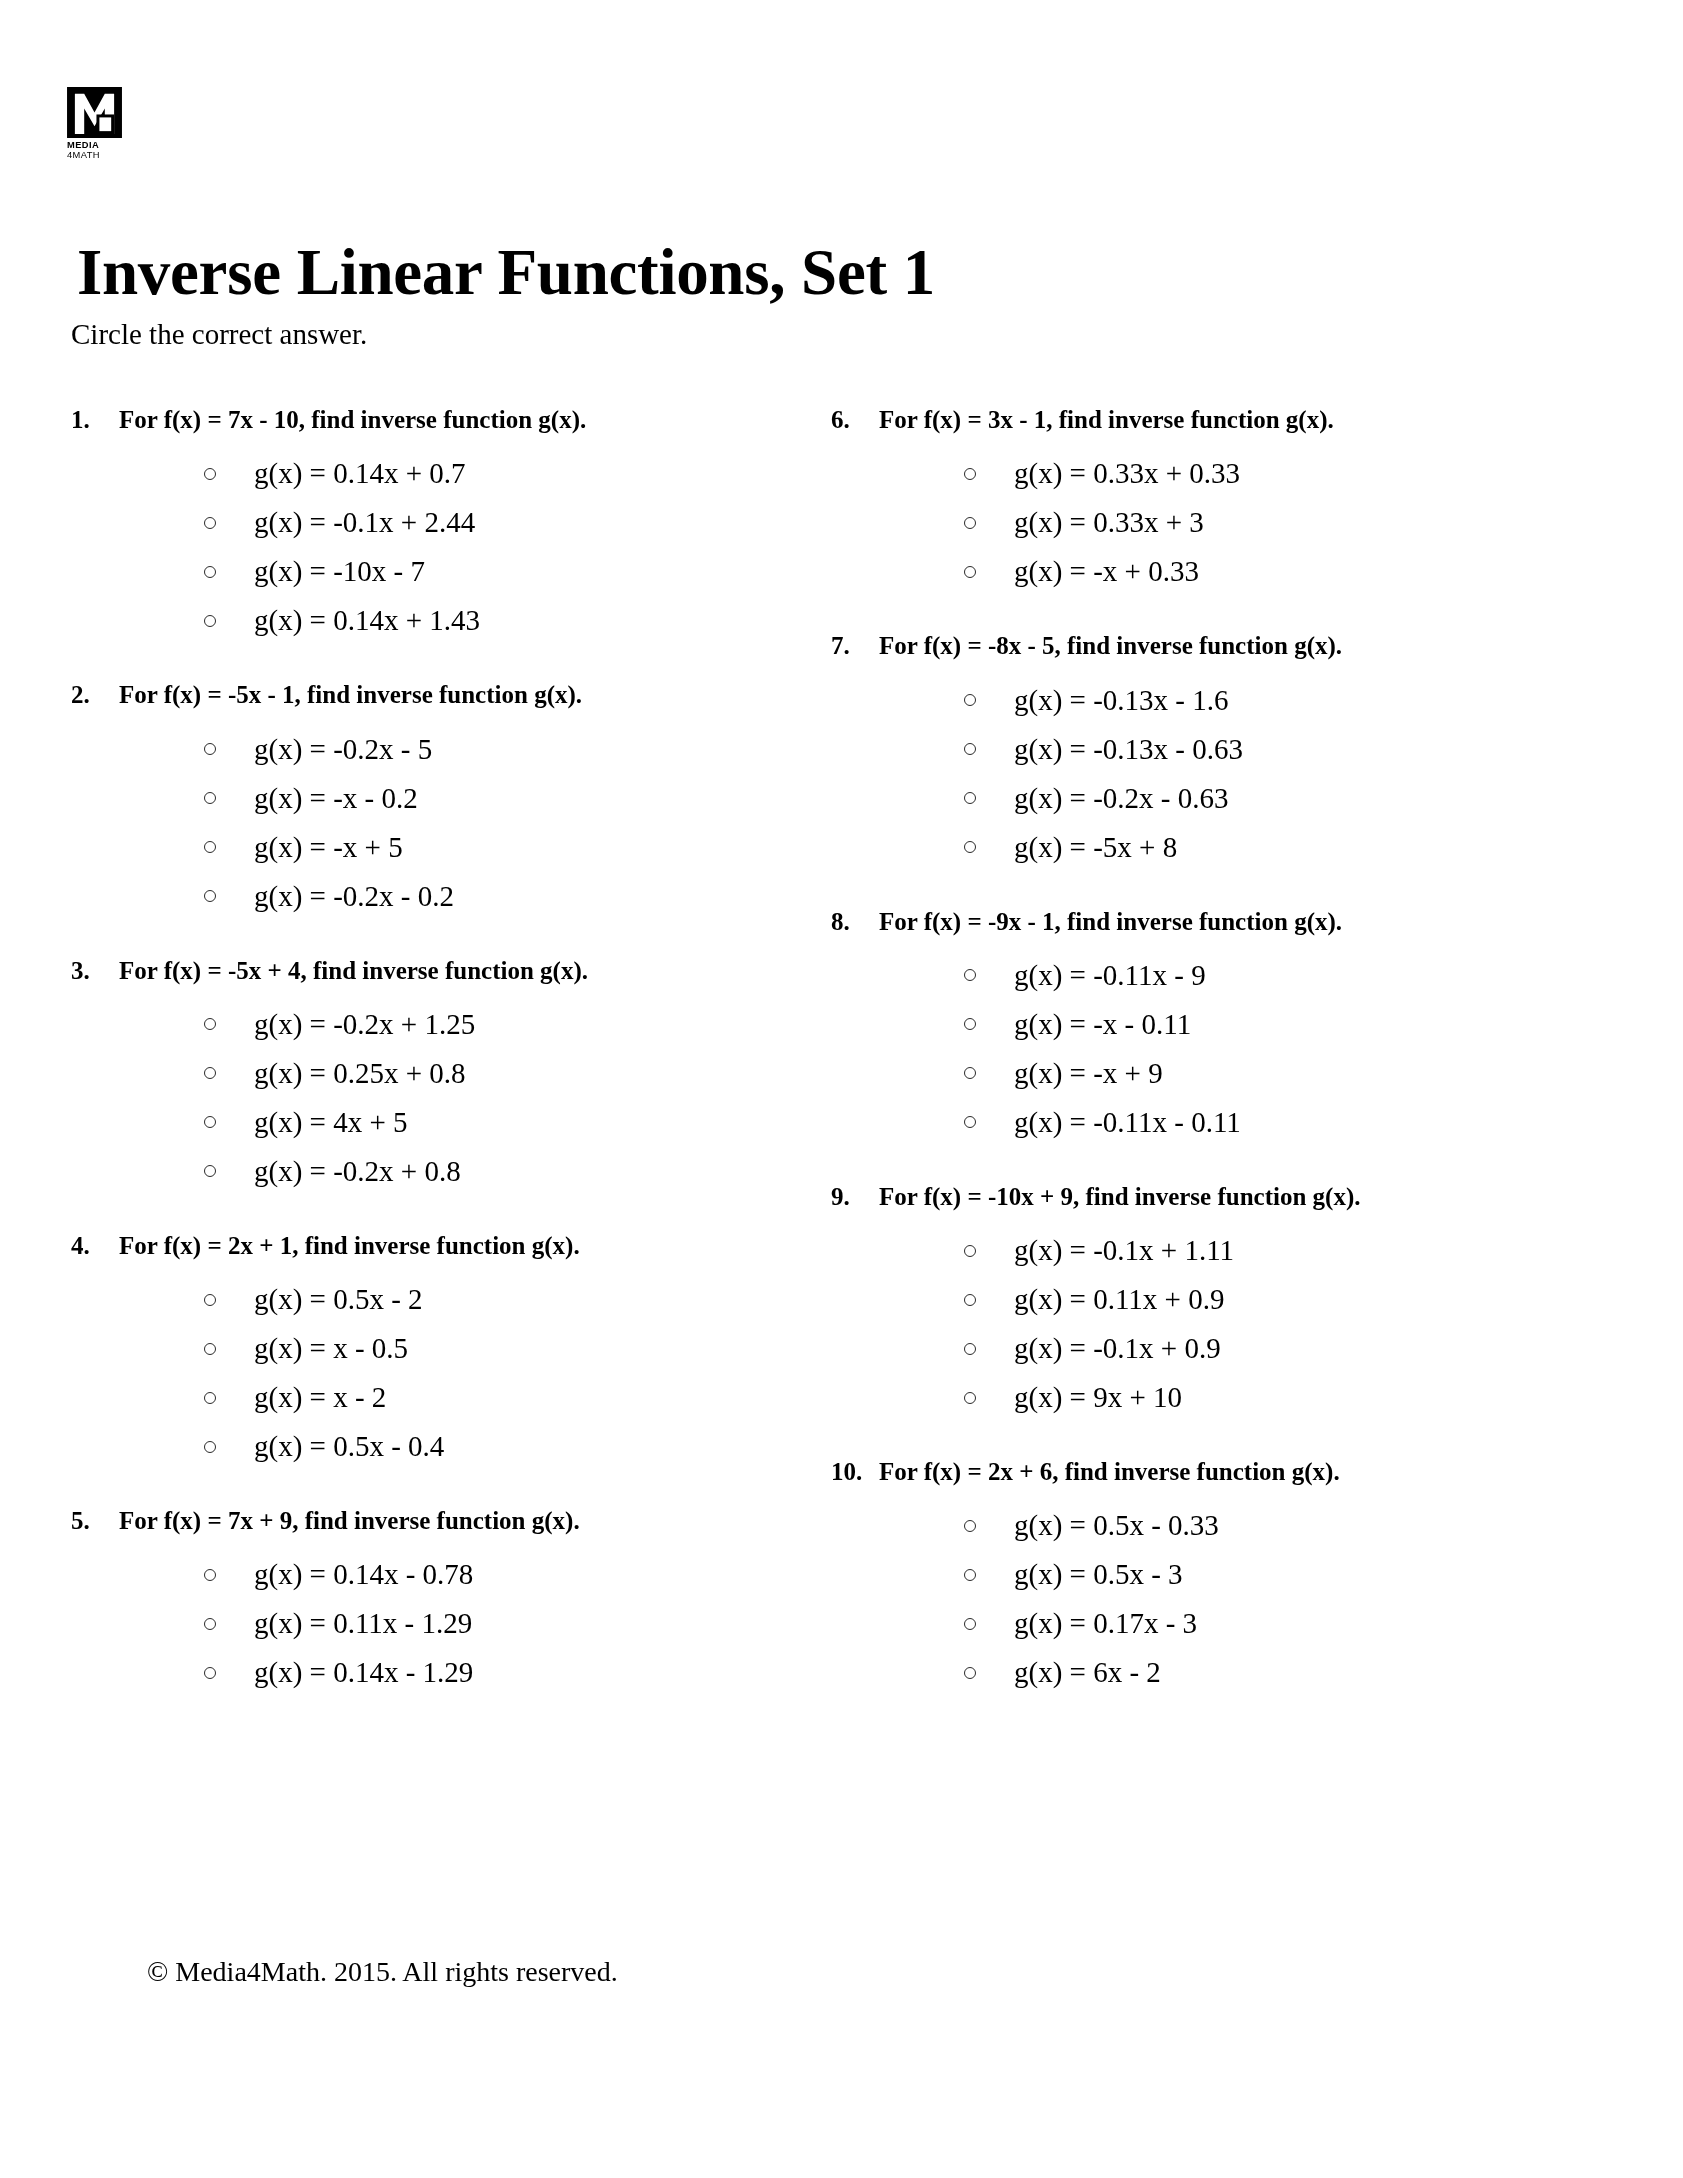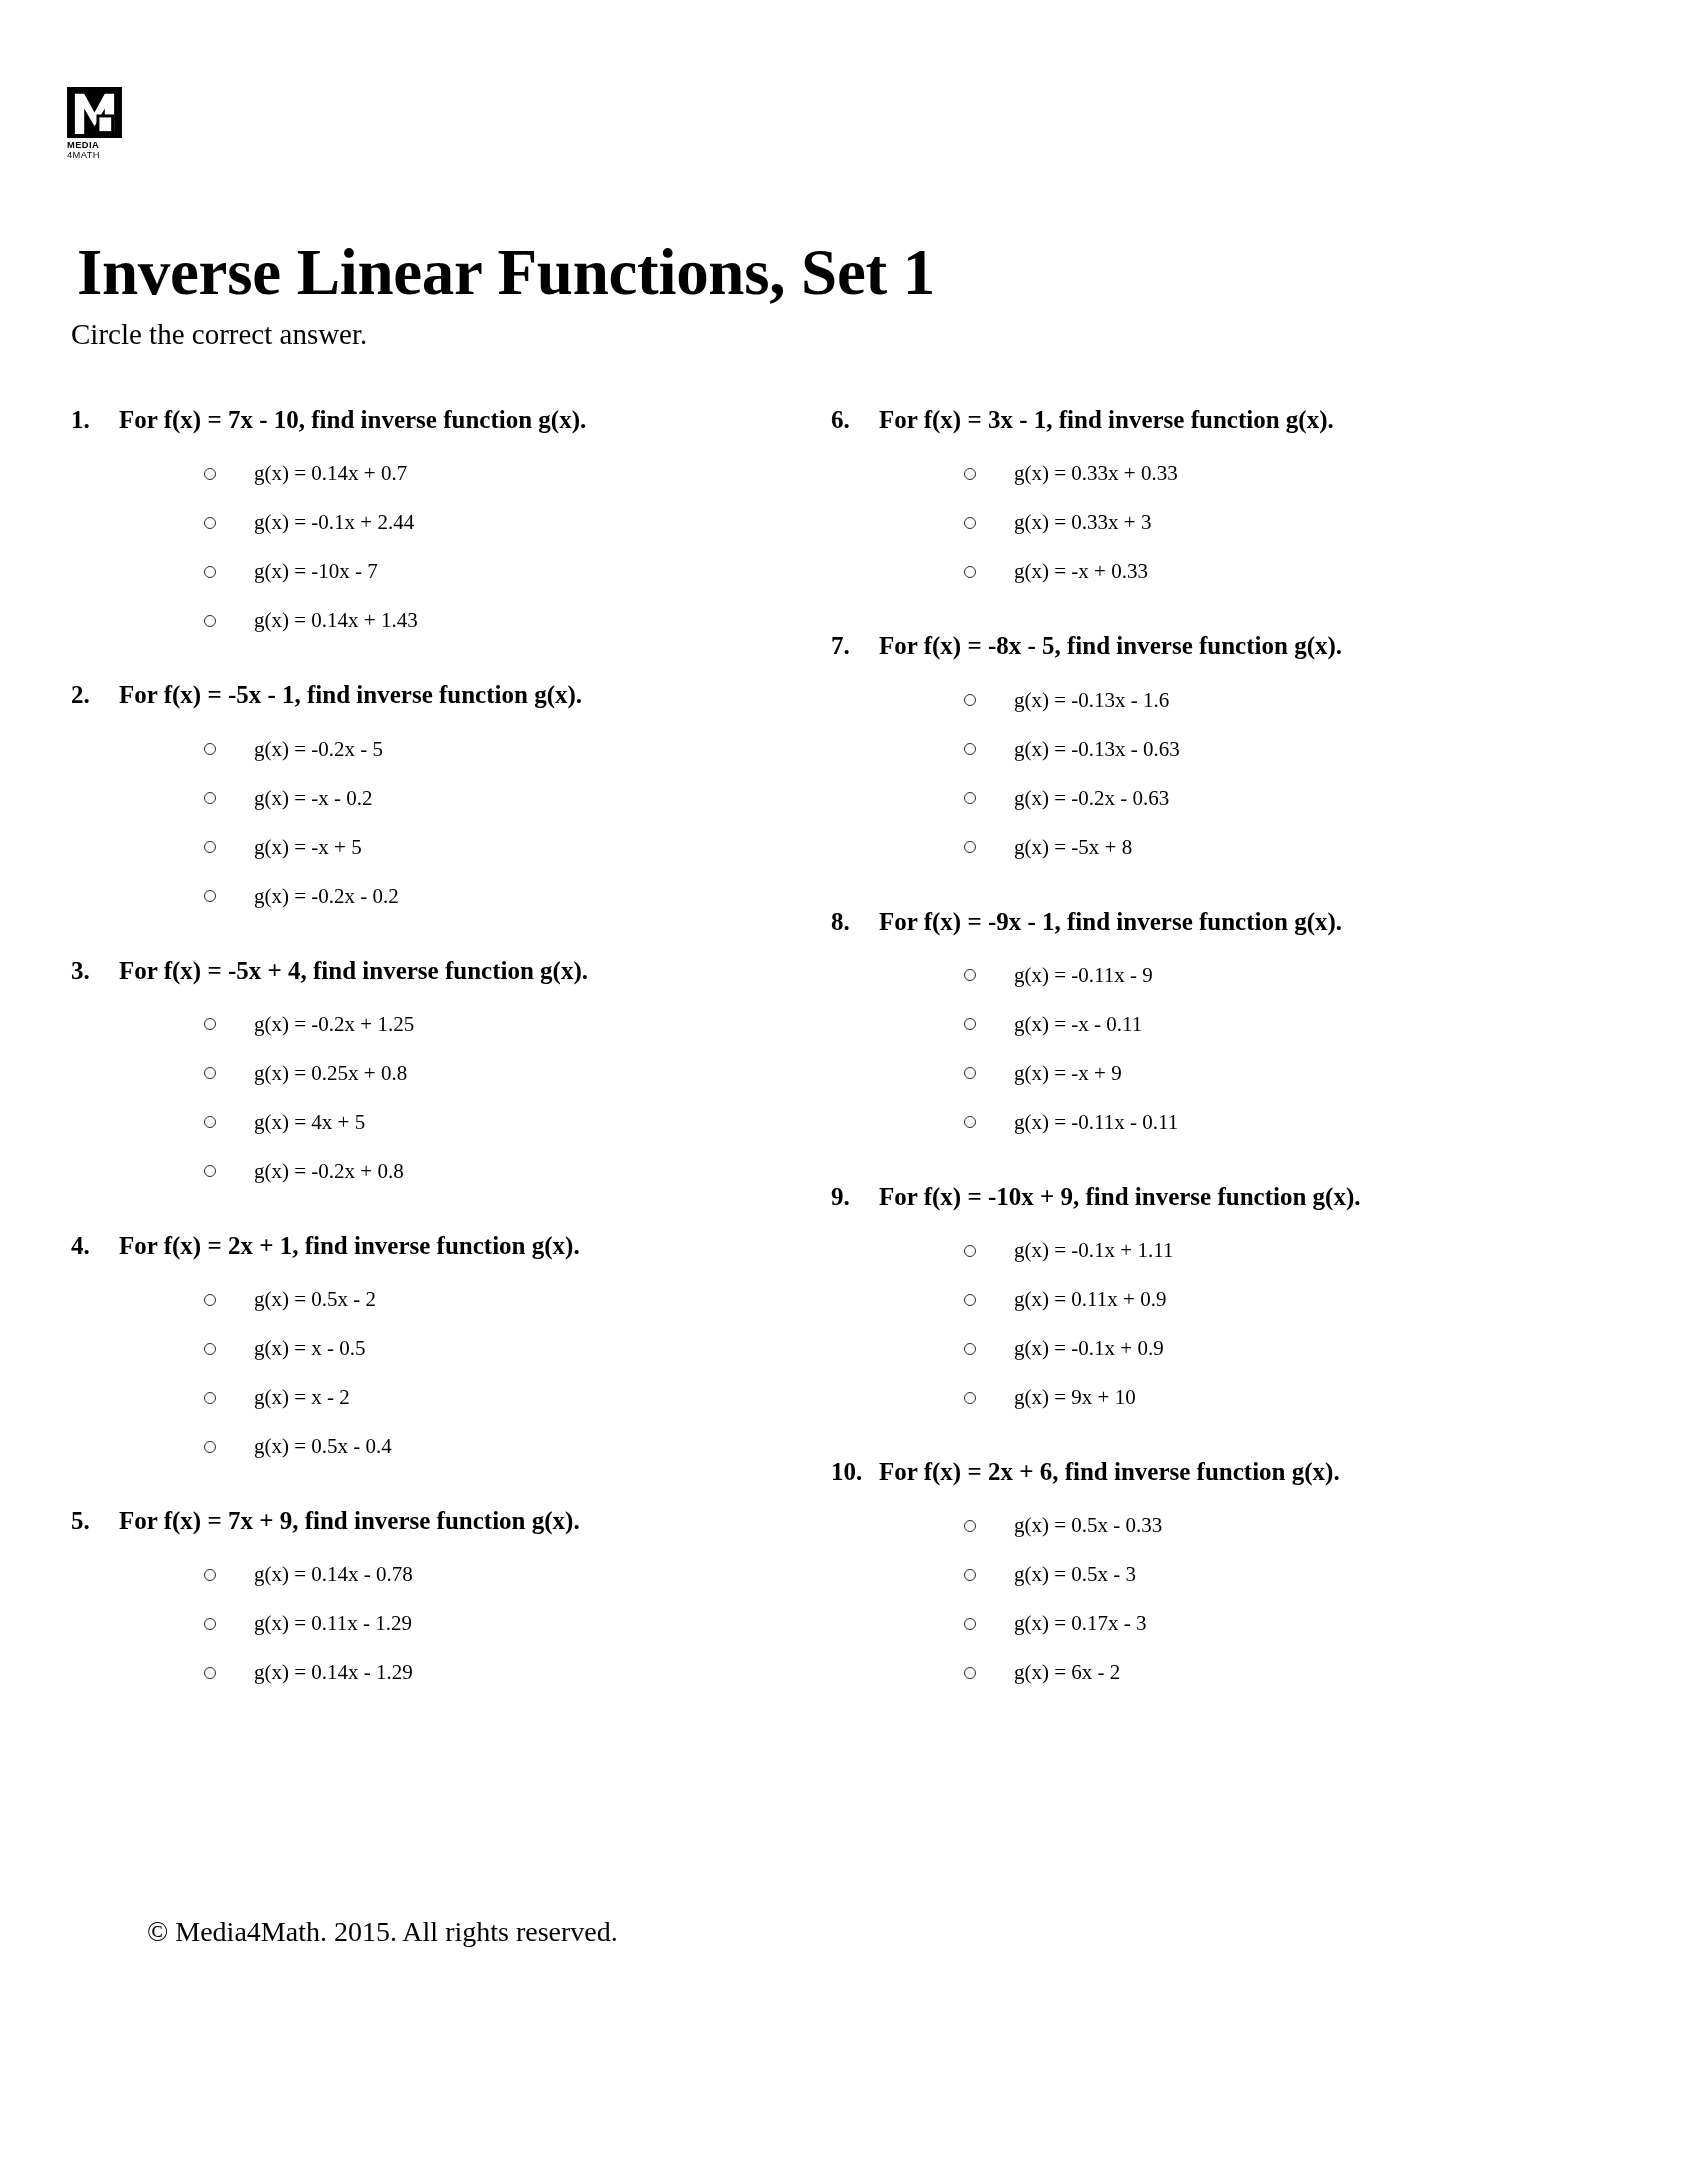--- a/index.html
+++ b/index.html
@@ -114,30 +114,30 @@
     width: 12px;
     height: 12px;
     border: 1.6px solid #2b2b2b;
     border-radius: 50%;
     background: transparent;
     box-sizing: border-box;
     margin-right: 0px;
   }
   .opt-text {
     margin-left: 38px;
-    font-size: 21px;
+    font-size: 29px;
     line-height: 1;
     white-space: nowrap;
   }
 
   
   .footer {
     position: absolute;
     left: 147px;
-    top: 1916px;
+    top: 1956px;
     font-size: 28px;
     white-space: nowrap;
   }
 </style>
 </head>
 <body>
 
 <div class="page">
 
   <div class="logo-block">

